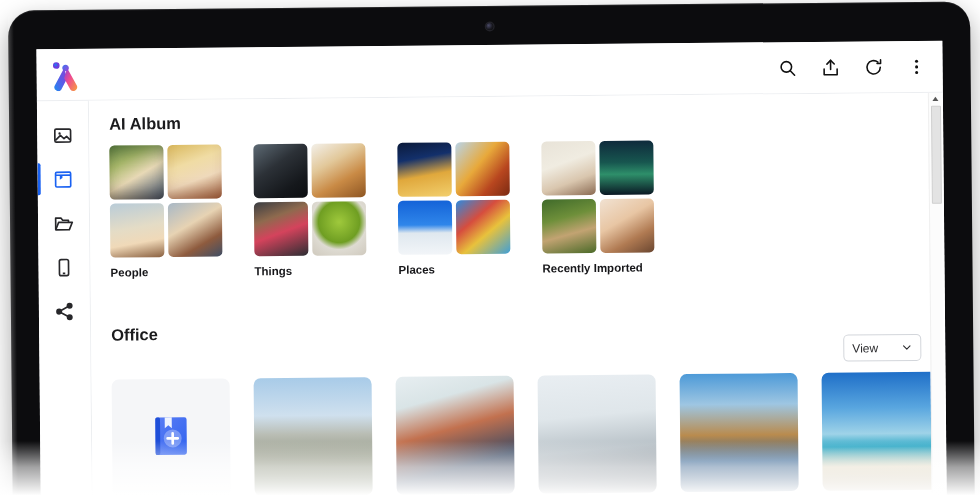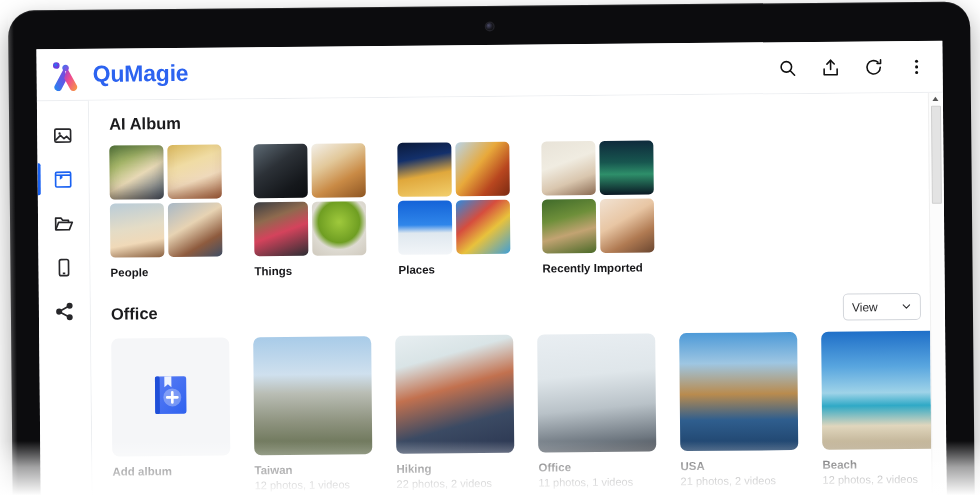--- a/index.html
+++ b/index.html
@@ -142,20 +142,21 @@
   }
   .view-select {
     margin-left: auto;
     width: 78px; height: 27px;
     border: 1px solid #d3d6db; border-radius: 5px;
     background: #fff;
     display: flex; align-items: center;
     padding: 0 8px;
     font-size: 12px; color: #2b2b2e;
     cursor: pointer;
+    margin-top: 41px;
   }
   .view-select .chev { margin-left: auto; width: 11px; height: 11px; }
 
   .albums-row { display: flex; gap: 24px; margin-top: 11px; }
   .album { width: 118px; cursor: pointer; }
   .album-thumb {
     width: 118px; height: 118px;
     border-radius: 7px;
     background-size: cover; background-position: center;
   }
@@ -231,21 +232,20 @@
                   <stop offset="100%" stop-color="#9b3fd6"></stop>
                 </linearGradient>
               </defs>
               <path d="M20 11 L7.5 34 a5 5 0 0 0 8.6 4.8 L24 24 z" fill="url(#gL)"></path>
               <path d="M24 11 L36.5 34 a5 5 0 0 1 -8.6 4.8 L20 24 z" fill="url(#gR)"></path>
               <path d="M22 6.5 c2.4 0 4.3 2 4.3 4.4 0 2.3 -1.9 4.2 -4.3 4.2 s-4.3 -1.9 -4.3 -4.2 c0 -2.4 1.9 -4.4 4.3 -4.4 z" fill="url(#gD)" opacity="0.95"></path>
               <circle cx="10" cy="7.5" r="4.3" fill="#6b3ddd"></circle>
               <circle cx="9.2" cy="6.6" r="2.1" fill="#2f6ef0"></circle>
             </svg>
           </span>
-          <span class="brand-name">QuMagie</span>
         </div>
 
         <div class="header-actions">
           <span title="Search">
             <svg class="hicon" viewBox="0 0 24 24" fill="none" stroke="#111" stroke-width="1.9" stroke-linecap="round">
               <circle cx="10.5" cy="10.5" r="6.3"></circle>
                 <line x1="15.4" y1="15.4" x2="20.3" y2="20.6"></line>
             </svg>
           </span>
           <span title="Upload">

